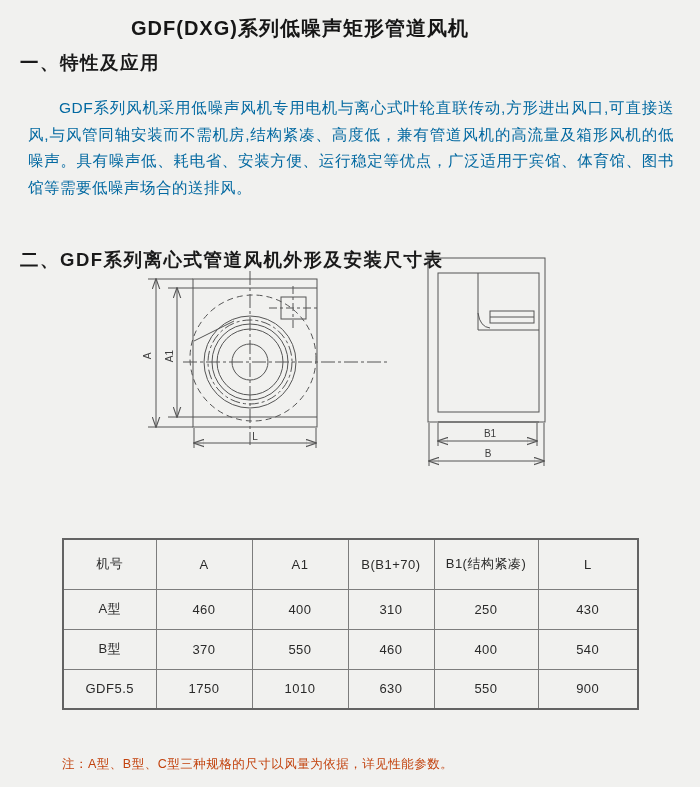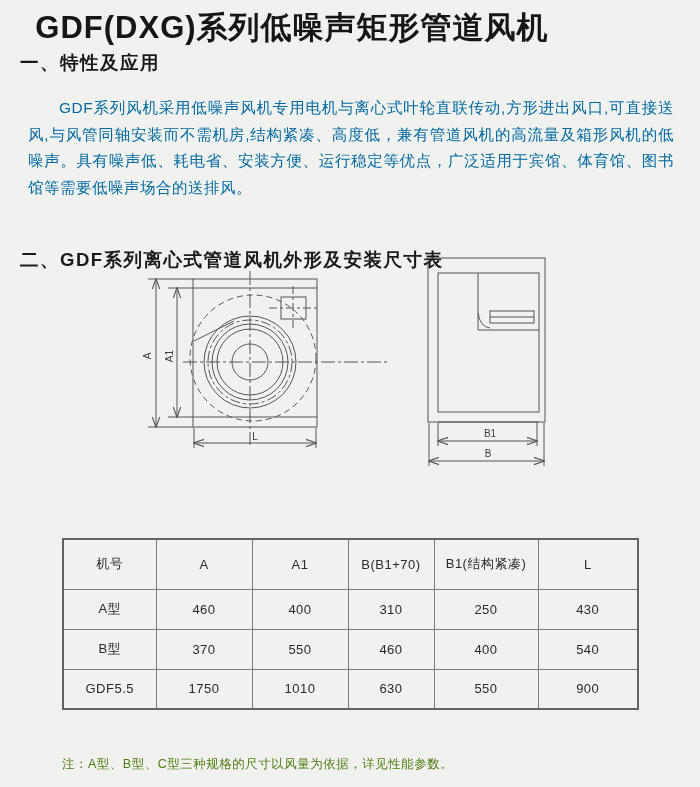--- a/index.html
+++ b/index.html
@@ -8,22 +8,22 @@
     background:#e9eae8;
     font-family:"Liberation Sans","DejaVu Sans",sans-serif;
     color:#1d1d1d;
   }
   .page{
     position:relative;width:700px;height:787px;overflow:hidden;
     background:#f1f1ef;
   }
   .doc-title{
     position:absolute;top:7px;left:0;width:584px;
-    text-align:center;font-size:31px;font-weight:bold;
-    letter-spacing:1px;margin:0;color:#161616;
+    text-align:center;font-size:20px;font-weight:bold;
+    letter-spacing:1px;margin:8px;color:#161616;
   }
   .sec-heading{
     position:absolute;left:20px;margin:0;
     font-size:18.5px;font-weight:bold;letter-spacing:1.5px;color:#1a1a1a;
   }
   .sec-heading.h1{top:50px;}
   .sec-heading.h2{top:199px;margin-top:48px;}
   .body-par{
     position:absolute;top:95px;left:28px;width:646px;margin:0;
     font-size:15.5px;line-height:26.5px;text-align:justify;
@@ -47,21 +47,21 @@
   .dims-table td,.dims-table th{
     border:1.5px solid #7d7d7d;
     text-align:center;vertical-align:middle;
     font-weight:normal;padding:0;
     letter-spacing:0.5px;
   }
   .dims-table thead tr{height:50px;}
   .dims-table tbody tr{height:40px;}
   .footnote{
     position:absolute;top:756px;left:62px;margin:0;
-    font-size:12.5px;color:#4d7c0f;letter-spacing:0.5px;
+    font-size:12.5px;color:#c2410c;letter-spacing:0.5px;
   }
 </style>
 </head>
 <body>
 
 <div class="page">
 
   <h1 class="doc-title">GDF(DXG)系列低噪声矩形管道风机</h1>
 
   <h2 class="sec-heading h1">一、特性及应用</h2>

